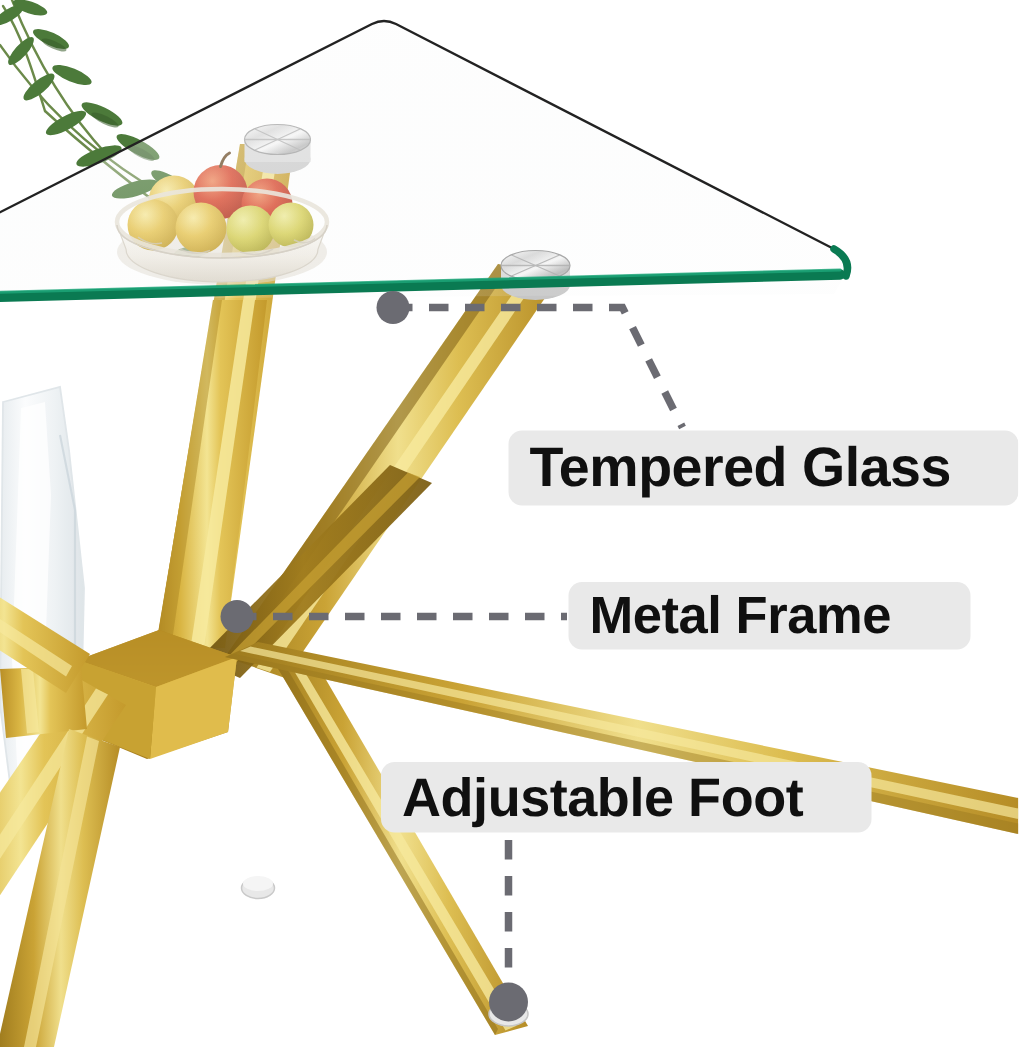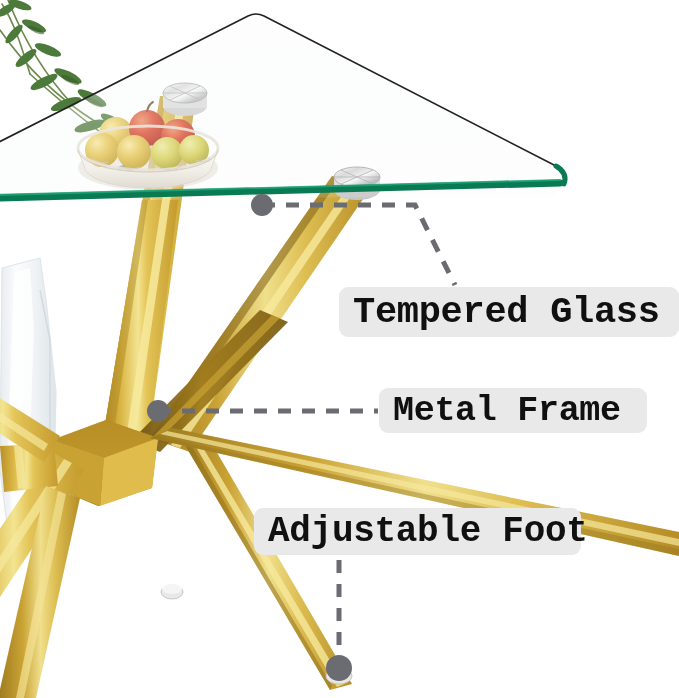--- a/index.html
+++ b/index.html
@@ -28,21 +28,21 @@
     position: absolute;
     background: #e9e9e9;
     border-radius: 9px;
     display: flex;
     align-items: center;
     justify-content: flex-start;
     box-sizing: border-box;
     padding: 0 14px;
   }
   .callout-text {
-    font-family: Liberation Mono, monospace;
+    font-family: Liberation Sans, sans-serif;
     font-weight: bold;
     color: #101010;
     white-space: nowrap;
     letter-spacing: -0.3px;
   }
   #label-tempered-glass {
     left: 339px;
     top: 287px;
     width: 340px;
     height: 50px;

